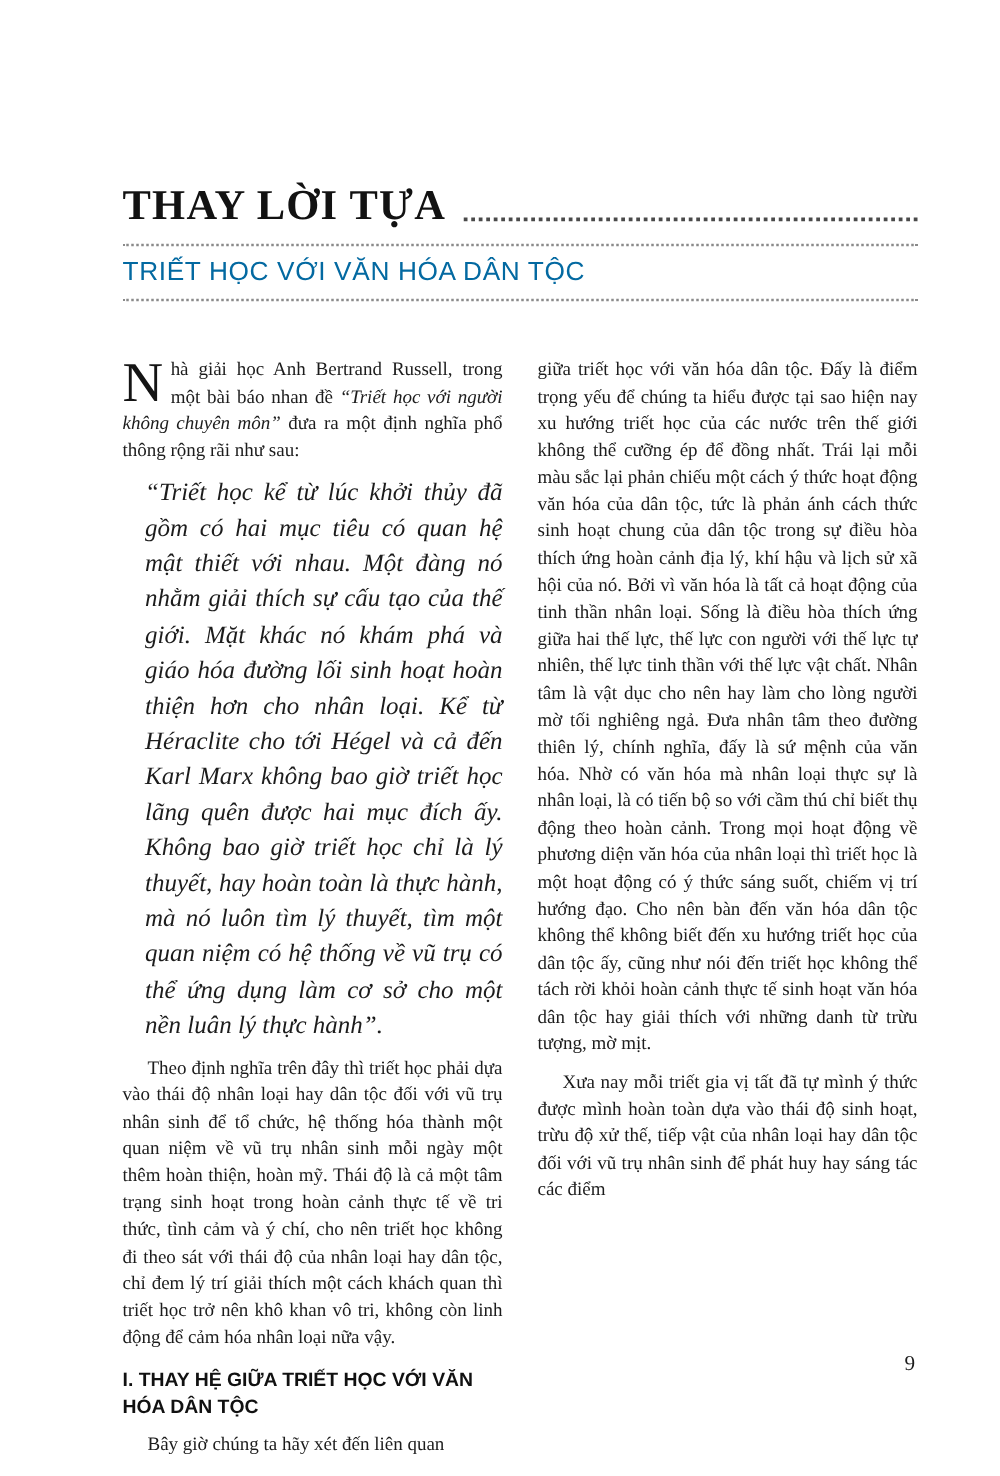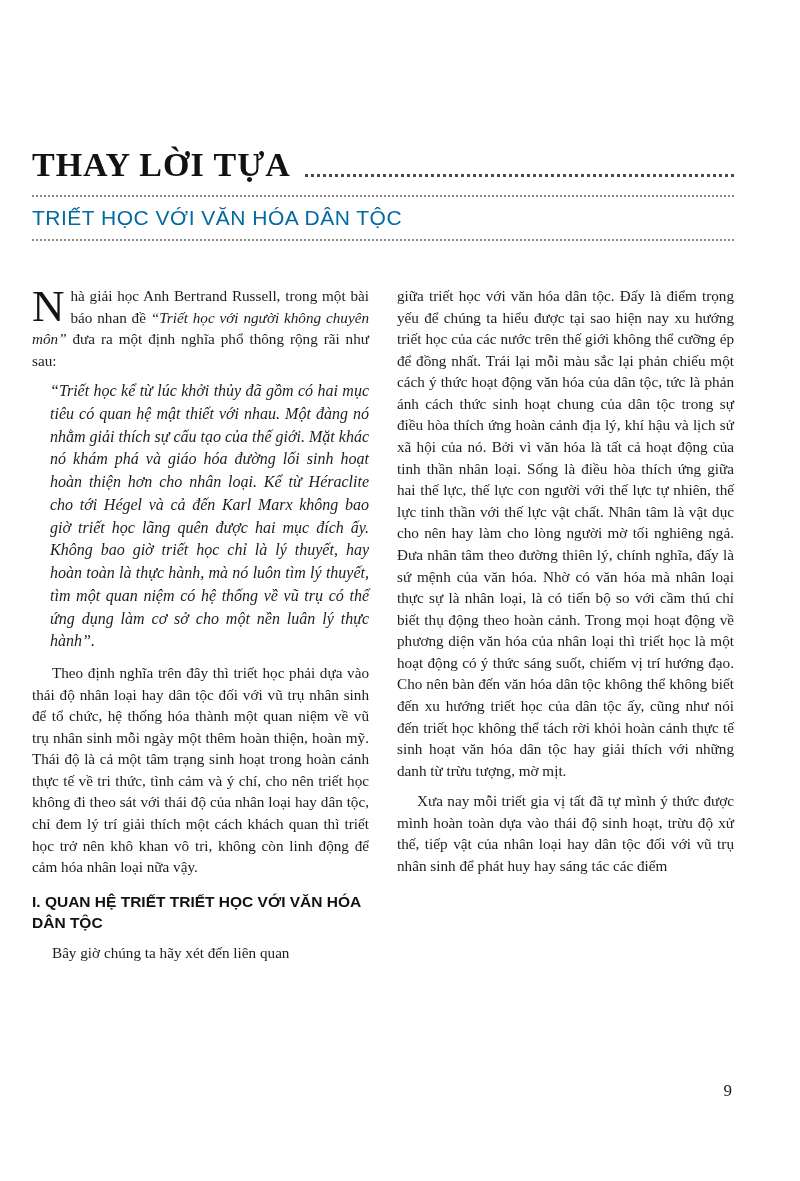--- a/index.html
+++ b/index.html
@@ -13,21 +13,21 @@
     height: 1181px;
     overflow: hidden;
     font-family: "Liberation Serif", serif;
     color: #1c1c1c;
   }
   .page {
     position: relative;
     width: 800px;
     height: 1181px;
     background: #ffffff;
-    padding: 148px 66px 0 32px;
+    padding: 148px 66px 0 98px;
   }
 
   
   .title-row {
     display: flex;
     align-items: flex-end;
   }
   .chapter-title {
     margin: 0;
     font-family: "Liberation Serif", serif;
@@ -81,21 +81,21 @@
     float: left;
     font-size: 45px;
     line-height: 0.8;
     padding: 3px 6px 0 0;
     color: #141414;
   }
   .it { font-style: italic; }
   .quote {
     margin: 9px 0 9px 18px;
     font-style: italic;
-    font-size: 16px;
+    font-size: 20px;
     line-height: 1.42;
     text-align: justify;
     color: #1c1c1c;
   }
   .section-heading {
     margin: 14px 0 8px 0;
     font-family: "Liberation Sans", sans-serif;
     font-weight: bold;
     font-size: 15.5px;
     line-height: 1.35;
@@ -128,21 +128,21 @@
 
   <main class="columns">
 
     <div class="col">
       <p class="para"><span class="dropcap">N</span><span>hà giải học Anh Bertrand Russell, trong một bài báo nhan đề </span><span class="it">“Triết học với người không chuyên môn”</span><span> đưa ra một định nghĩa phổ thông rộng rãi như sau:</span></p>
 
       <blockquote class="quote">“Triết học kể từ lúc khởi thủy đã gồm có hai mục tiêu có quan hệ mật thiết với nhau. Một đàng nó nhằm giải thích sự cấu tạo của thế giới. Mặt khác nó khám phá và giáo hóa đường lối sinh hoạt hoàn thiện hơn cho nhân loại. Kể từ Héraclite cho tới Hégel và cả đến Karl Marx không bao giờ triết học lãng quên được hai mục đích ấy. Không bao giờ triết học chỉ là lý thuyết, hay hoàn toàn là thực hành, mà nó luôn tìm lý thuyết, tìm một quan niệm có hệ thống về vũ trụ có thể ứng dụng làm cơ sở cho một nền luân lý thực hành”.</blockquote>
 
       <p class="para indent">Theo định nghĩa trên đây thì triết học phải dựa vào thái độ nhân loại hay dân tộc đối với vũ trụ nhân sinh để tổ chức, hệ thống hóa thành một quan niệm về vũ trụ nhân sinh mỗi ngày một thêm hoàn thiện, hoàn mỹ. Thái độ là cả một tâm trạng sinh hoạt trong hoàn cảnh thực tế về tri thức, tình cảm và ý chí, cho nên triết học không đi theo sát với thái độ của nhân loại hay dân tộc, chỉ đem lý trí giải thích một cách khách quan thì triết học trở nên khô khan vô tri, không còn linh động để cảm hóa nhân loại nữa vậy.</p>
 
-      <h3 class="section-heading">I. QUAN HỆ TRIẾT TRIẾT HỌC VỚI VĂN HÓA DÂN TỘC</h3>
+      <h3 class="section-heading">I. THAY HỆ GIỮA TRIẾT HỌC VỚI VĂN HÓA DÂN TỘC</h3>
 
       <p class="para indent">Bây giờ chúng ta hãy xét đến liên quan</p>
     </div>
 
     <div class="col">
       <p class="para">giữa triết học với văn hóa dân tộc. Đấy là điểm trọng yếu để chúng ta hiểu được tại sao hiện nay xu hướng triết học của các nước trên thế giới không thể cưỡng ép để đồng nhất. Trái lại mỗi màu sắc lại phản chiếu một cách ý thức hoạt động văn hóa của dân tộc, tức là phản ánh cách thức sinh hoạt chung của dân tộc trong sự điều hòa thích ứng hoàn cảnh địa lý, khí hậu và lịch sử xã hội của nó. Bởi vì văn hóa là tất cả hoạt động của tinh thần nhân loại. Sống là điều hòa thích ứng giữa hai thế lực, thế lực con người với thế lực tự nhiên, thế lực tinh thần với thế lực vật chất. Nhân tâm là vật dục cho nên hay làm cho lòng người mờ tối nghiêng ngả. Đưa nhân tâm theo đường thiên lý, chính nghĩa, đấy là sứ mệnh của văn hóa. Nhờ có văn hóa mà nhân loại thực sự là nhân loại, là có tiến bộ so với cầm thú chỉ biết thụ động theo hoàn cảnh. Trong mọi hoạt động về phương diện văn hóa của nhân loại thì triết học là một hoạt động có ý thức sáng suốt, chiếm vị trí hướng đạo. Cho nên bàn đến văn hóa dân tộc không thể không biết đến xu hướng triết học của dân tộc ấy, cũng như nói đến triết học không thể tách rời khỏi hoàn cảnh thực tế sinh hoạt văn hóa dân tộc hay giải thích với những danh từ trừu tượng, mờ mịt.</p>
 
       <p class="para indent">Xưa nay mỗi triết gia vị tất đã tự mình ý thức được mình hoàn toàn dựa vào thái độ sinh hoạt, trừu độ xử thế, tiếp vật của nhân loại hay dân tộc đối với vũ trụ nhân sinh để phát huy hay sáng tác các điểm</p>
     </div>
 

